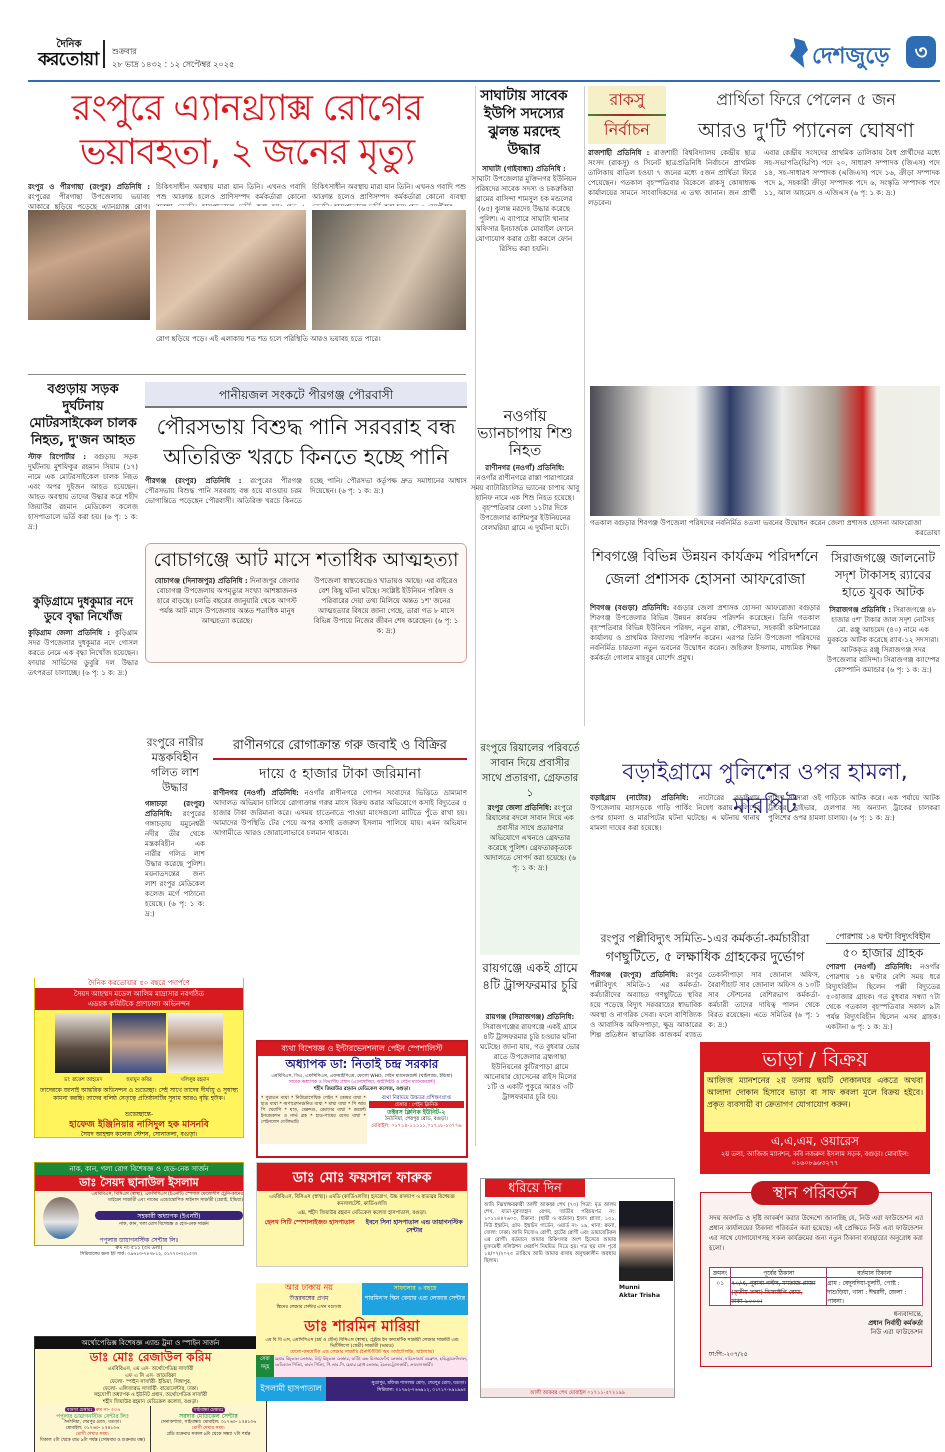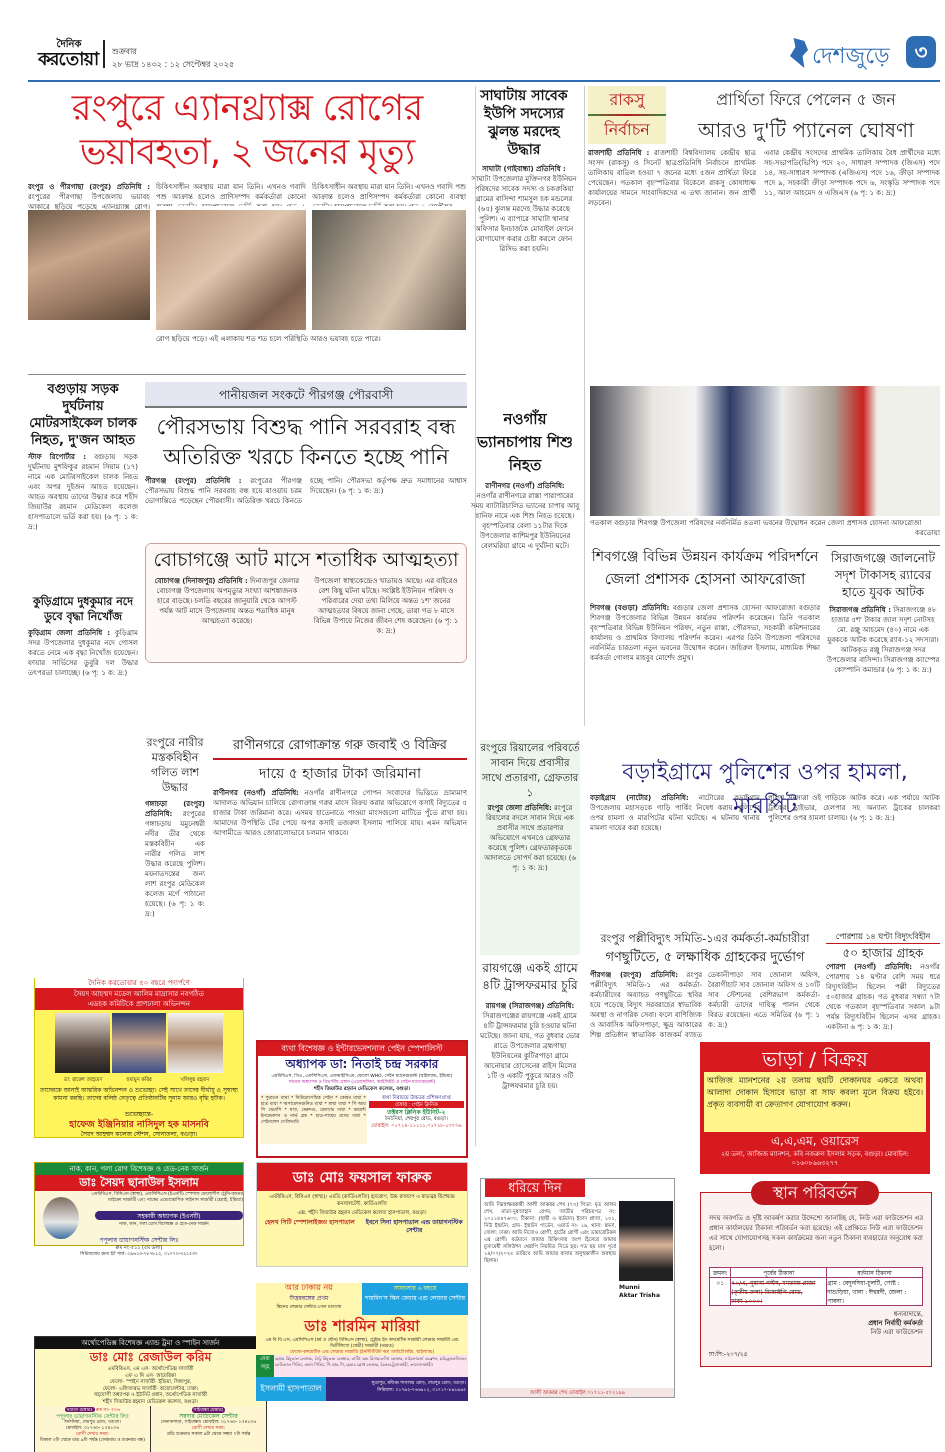--- a/index.html
+++ b/index.html
@@ -18,21 +18,21 @@
     <div style="font-size:10px;font-weight:bold;text-align:center;line-height:11px">দৈনিক</div>
     <div style="font-size:18px;font-weight:bold;line-height:20px;letter-spacing:-1px">করতোয়া</div>
   </div>
   <div class="abs rule" style="left:103px;top:40px;width:2px;height:28px"></div>
   <div class="abs" style="left:112px;top:45px;font-size:8px;line-height:13px;color:#333">
     <div>শুক্রবার</div>
     <div>২৮ ভাদ্র ১৪৩২ : ১২ সেপ্টেম্বর ২০২৫</div>
   </div>
   <div class="abs" style="left:790px;top:34px;width:150px;height:40px">
     <span style="position:absolute;left:0;top:4px;width:18px;height:30px;background:#2e6db3;clip-path:polygon(20% 0,80% 10%,100% 40%,70% 60%,80% 100%,40% 80%,0 60%,30% 30%)"></span>
-    <span style="position:absolute;left:22px;top:4px;font-size:22px;color:#2e6db3;font-weight:normal">দেশজুড়ে</span>
+    <span style="position:absolute;left:22px;top:4px;font-size:22px;color:#2e6db3;font-weight:bold">দেশজুড়ে</span>
     <span style="position:absolute;left:116px;top:2px;width:30px;height:32px;background:#2e6db3;border-radius:8px;color:#fff;font-size:20px;font-weight:bold;text-align:center;line-height:32px">৩</span>
   </div>
   <div class="abs rule" style="left:28px;top:80px;width:912px;height:2px;background:#2e6db3"></div>
 </div>
 
 <div class="abs" style="left:28px;top:86px;width:438px;height:285px">
   <div class="hl" style="font-size:36px;line-height:44px;color:#d71920;letter-spacing:-1px">রংপুরে এ্যানথ্র্যাক্স রোগের</div>
   <div class="hl" style="font-size:36px;line-height:44px;color:#d71920;letter-spacing:-1px">ভয়াবহতা, ২ জনের মৃত্যু</div>
   <div class="abs body-text" style="left:0;top:96px;width:122px;height:190px">
     <b>রংপুর ও পীরগাছা (রংপুর) প্রতিনিধি :</b>
@@ -89,21 +89,21 @@
   <div class="hl" style="font-size:21px;line-height:30px;margin-top:4px">পৌরসভায় বিশুদ্ধ পানি সরবরাহ বন্ধ</div>
   <div class="hl" style="font-size:21px;line-height:30px">অতিরিক্ত খরচে কিনতে হচ্ছে পানি</div>
   <div class="body-text" style="margin-top:4px;height:54px;column-count:2;column-gap:8px">
     <b>পীরগঞ্জ (রংপুর) প্রতিনিধি :</b>
     <span>রংপুরের পীরগঞ্জ পৌরসভায় বিশুদ্ধ পানি সরবরাহ বন্ধ হয়ে যাওয়ায় চরম ভোগান্তিতে পড়েছেন পৌরবাসী। অতিরিক্ত খরচে কিনতে হচ্ছে পানি। পৌরসভা কর্তৃপক্ষ দ্রুত সমাধানের আশ্বাস দিয়েছেন।</span>
     <span>(৬ পৃ: ১ ক: দ্র:)</span>
   </div>
 </div>
 
 <div class="abs" style="left:470px;top:408px;width:110px;height:340px">
-  <div class="hl" style="font-size:15px;line-height:23px;font-weight:bold">নওগাঁয় ভ্যানচাপায় শিশু নিহত</div>
+  <div class="hl" style="font-size:15px;line-height:17px;font-weight:normal">নওগাঁয় ভ্যানচাপায় শিশু নিহত</div>
   <div class="body-text" style="margin-top:4px;text-align:center;height:290px">
     <b>রাণীনগর (নওগাঁ) প্রতিনিধি:</b><br>
     <span>নওগাঁর রাণীনগরে রাস্তা পারাপারের সময় ব্যাটারিচালিত ভ্যানের চাপায় আবু হানিফ নামে এক শিশু নিহত হয়েছে। বৃহস্পতিবার বেলা ১১টার দিকে উপজেলার কাশিমপুর ইউনিয়নের বেলঘরিয়া গ্রামে এ দুর্ঘটনা ঘটে।</span>
   </div>
 </div>
 
 <div class="abs photo" style="left:590px;top:386px;width:350px;height:130px;background:linear-gradient(90deg,#4b4b54 0%,#e9e6e0 18%,#f3f3f3 30%,#2f3d66 40%,#ececec 55%,#a89c8f 70%,#c8211e 78%,#efefe8 82%,#f0f0ea 100%)"></div>
 <div class="abs body-text" style="left:590px;top:518px;width:350px;height:22px">
   <span>গতকাল বগুড়ার শিবগঞ্জ উপজেলা পরিষদের নবনির্মিত ৪তলা ভবনের উদ্বোধন করেন জেলা প্রশাসক হোসনা আফরোজা</span>
   <span style="float:right">করতোয়া</span>
@@ -183,21 +183,21 @@
     <span>নাটোরের বড়াইগ্রাম উপজেলায় মহাসড়কে গাড়ি পার্কিং নিষেধ করায় পুলিশের ওপর হামলা ও মারপিটের ঘটনা ঘটেছে। এ ঘটনায় থানায় মামলা দায়ের করা হয়েছে।</span>
   </div>
   <div class="abs body-text" style="left:178px;top:38px;width:172px;height:128px">
     <span>পুলিশ সদস্যরা ওই গাড়িকে আটক করে। এক পর্যায়ে আটক ট্রাকের ড্রাইভার, হেলপার সহ অন্যান্য ট্রাকের চালকরা পুলিশের ওপর হামলা চালায়।</span>
     <span>(৬ পৃ: ১ ক: দ্র:)</span>
   </div>
 </div>
 
 <div class="abs" style="left:480px;top:960px;width:100px;height:215px">
   <div class="hl" style="font-size:12px;line-height:17px">রায়গঞ্জে একই গ্রামে ৪টি ট্রান্সফরমার চুরি</div>
-  <div class="body-text" style="margin-top:7px;text-align:center;height:160px">
+  <div class="body-text" style="margin-top:18px;text-align:center;height:160px">
     <b>রায়গঞ্জ (সিরাজগঞ্জ) প্রতিনিধি:</b>
     <span>সিরাজগঞ্জের রায়গঞ্জে একই গ্রামে ৪টি ট্রান্সফরমার চুরি হওয়ার ঘটনা ঘটেছে। জানা যায়, গত বুধবার ভোর রাতে উপজেলার ব্রহ্মগাছা ইউনিয়নের কুটিরপাড়া গ্রামে আনোয়ার হোসেনের রাইস মিলের ১টি ও একটি পুকুরে আরও ৩টি ট্রান্সফরমার চুরি হয়।</span>
   </div>
 </div>
 
 <div class="abs" style="left:590px;top:930px;width:230px;height:110px">
   <div class="hl" style="font-size:11px;line-height:17px">রংপুর পল্লীবিদ্যুৎ সমিতি-১এর কর্মকর্তা-কর্মচারীরা</div>
   <div class="hl" style="font-size:13px;line-height:19px">গণছুটিতে, ৫ লক্ষাধিক গ্রাহকের দুর্ভোগ</div>
   <div class="abs body-text" style="left:0;top:40px;width:112px;height:68px">
     <b>পীরগঞ্জ (রংপুর) প্রতিনিধি:</b>

